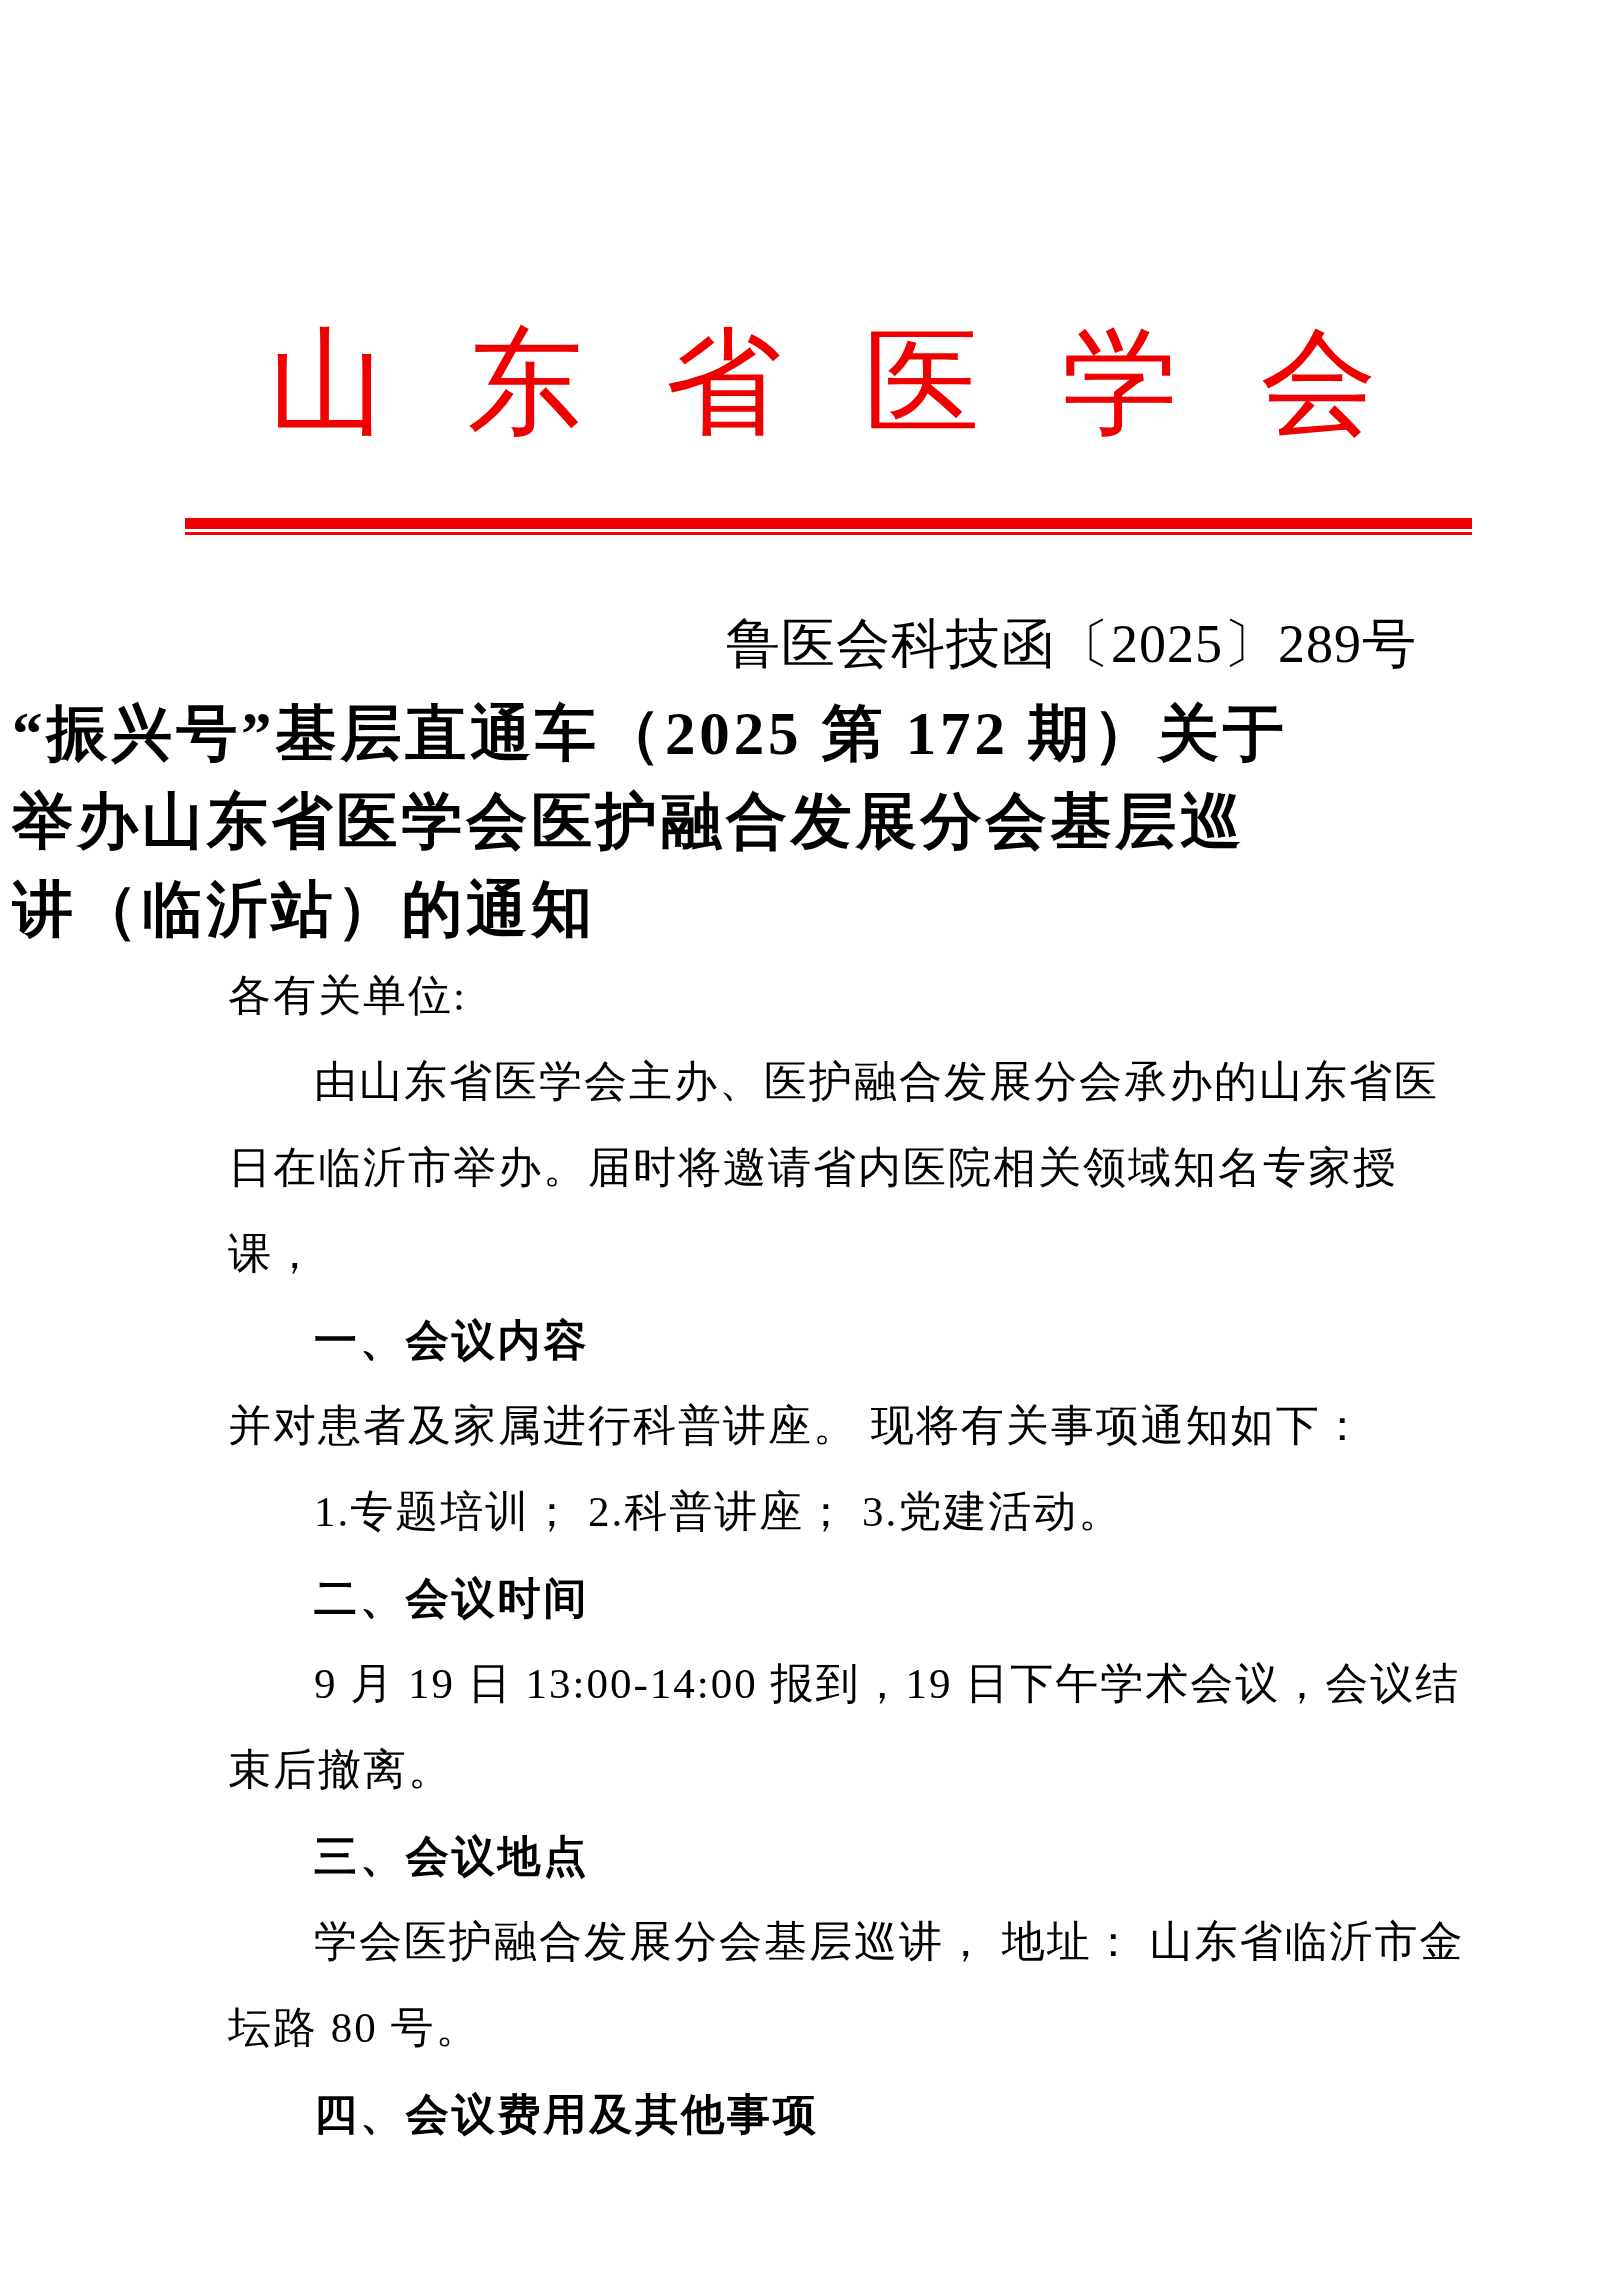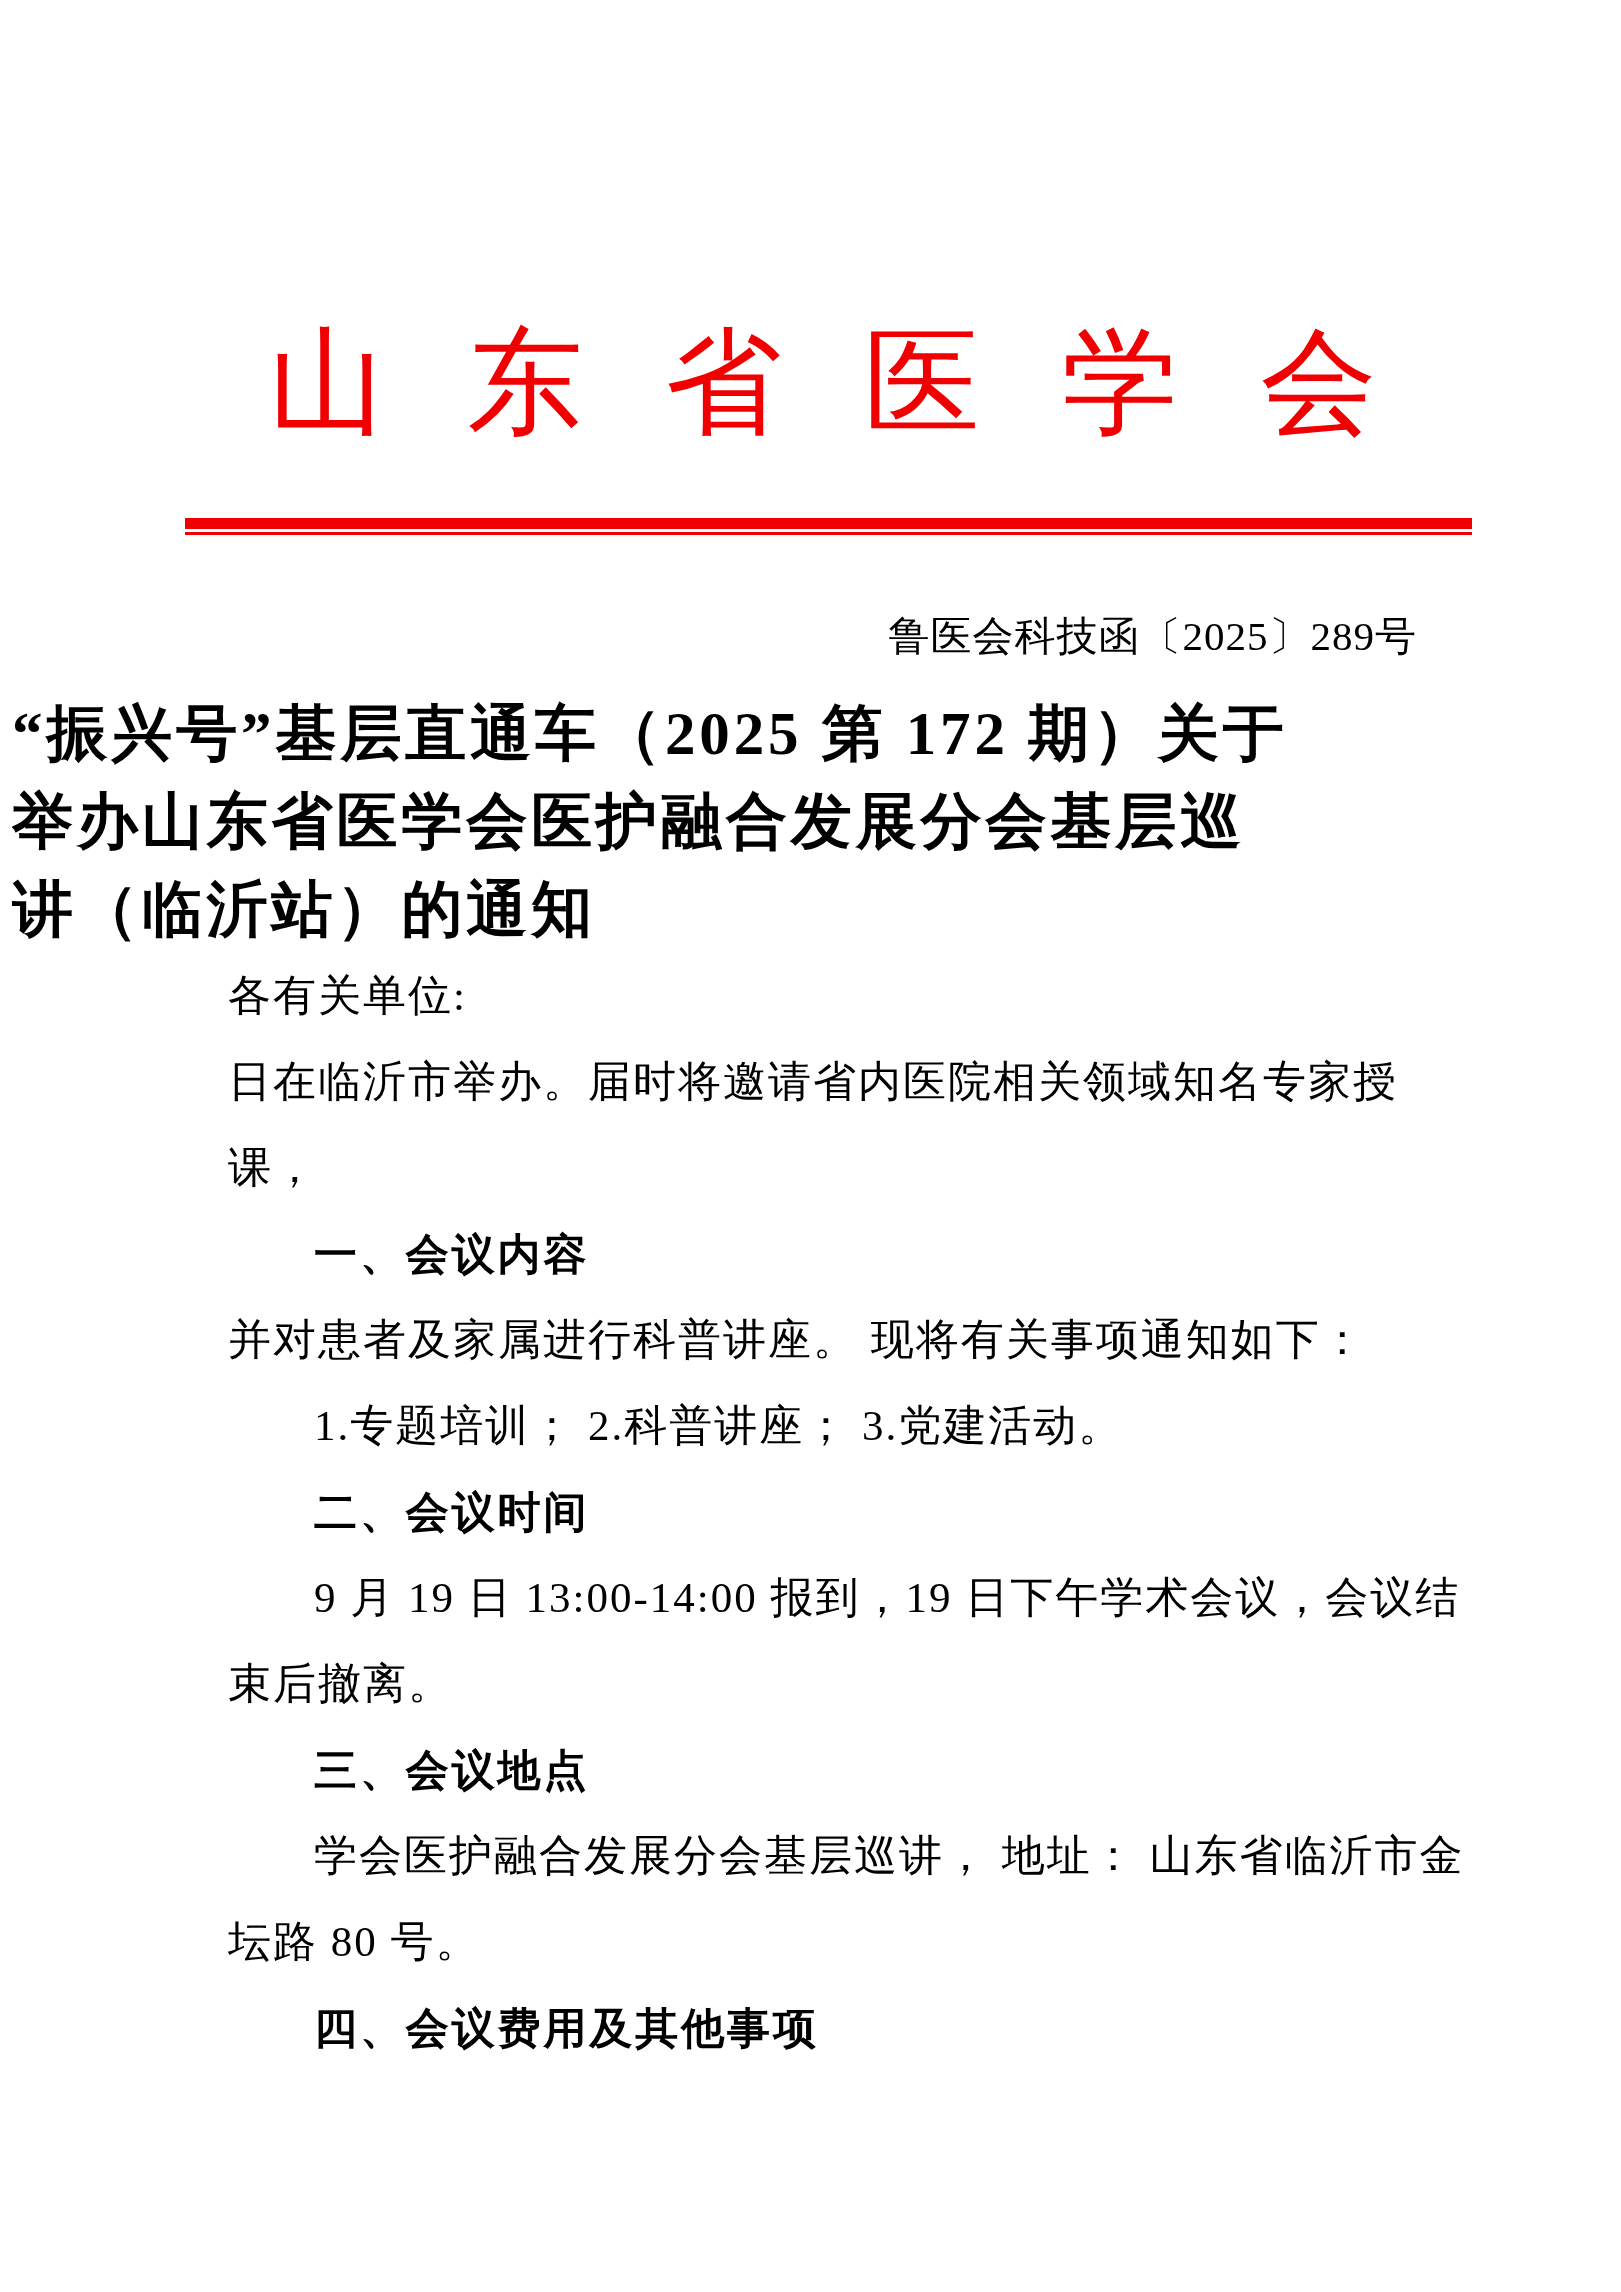--- a/index.html
+++ b/index.html
@@ -41,21 +41,21 @@
     height:2.9px;
     background:var(--paper);
     border-top:11.8px solid var(--red);
     border-bottom:3.9px solid var(--red);
   }
   
   .doc-number{
     position:absolute;
     top:612px;
     right:216px;
-    font-size:41px;
+    font-size:54px;
     line-height:1.2;
     letter-spacing:1px;
     white-space:pre-wrap;
   }
   
   .notice-title{
     position:absolute;
     top:690px;
     left:0;
     width:100%;
@@ -96,20 +96,21 @@
   <div class="doc-number">鲁医会科技函〔2025〕289号</div>
 
   <div class="notice-title">
     <div class="t-line">“振兴号”基层直通车（2025 第 172 期）关于</div>
     <div class="t-line">举办山东省医学会医护融合发展分会基层巡</div>
     <div class="t-line">讲（临沂站）的通知</div>
   </div>
 
   <div class="body-text">
     <div class="line">各有关单位:</div>
+    <div class="line indent">由山东省医学会主办、医护融合发展分会承办的山东省医</div>
     <div class="line">日在临沂市举办。届时将邀请省内医院相关领域知名专家授课，</div>
     <div class="line heading">一、会议内容</div>
     <div class="line">并对患者及家属进行科普讲座。 现将有关事项通知如下：</div>
     <div class="line indent">1.专题培训； 2.科普讲座； 3.党建活动。</div>
     <div class="line heading">二、会议时间</div>
     <div class="line indent">9 月 19 日 13:00-14:00 报到，19 日下午学术会议，会议结</div>
     <div class="line">束后撤离。</div>
     <div class="line heading">三、会议地点</div>
     <div class="line indent">学会医护融合发展分会基层巡讲， 地址： 山东省临沂市金</div>
     <div class="line">坛路 80 号。</div>

